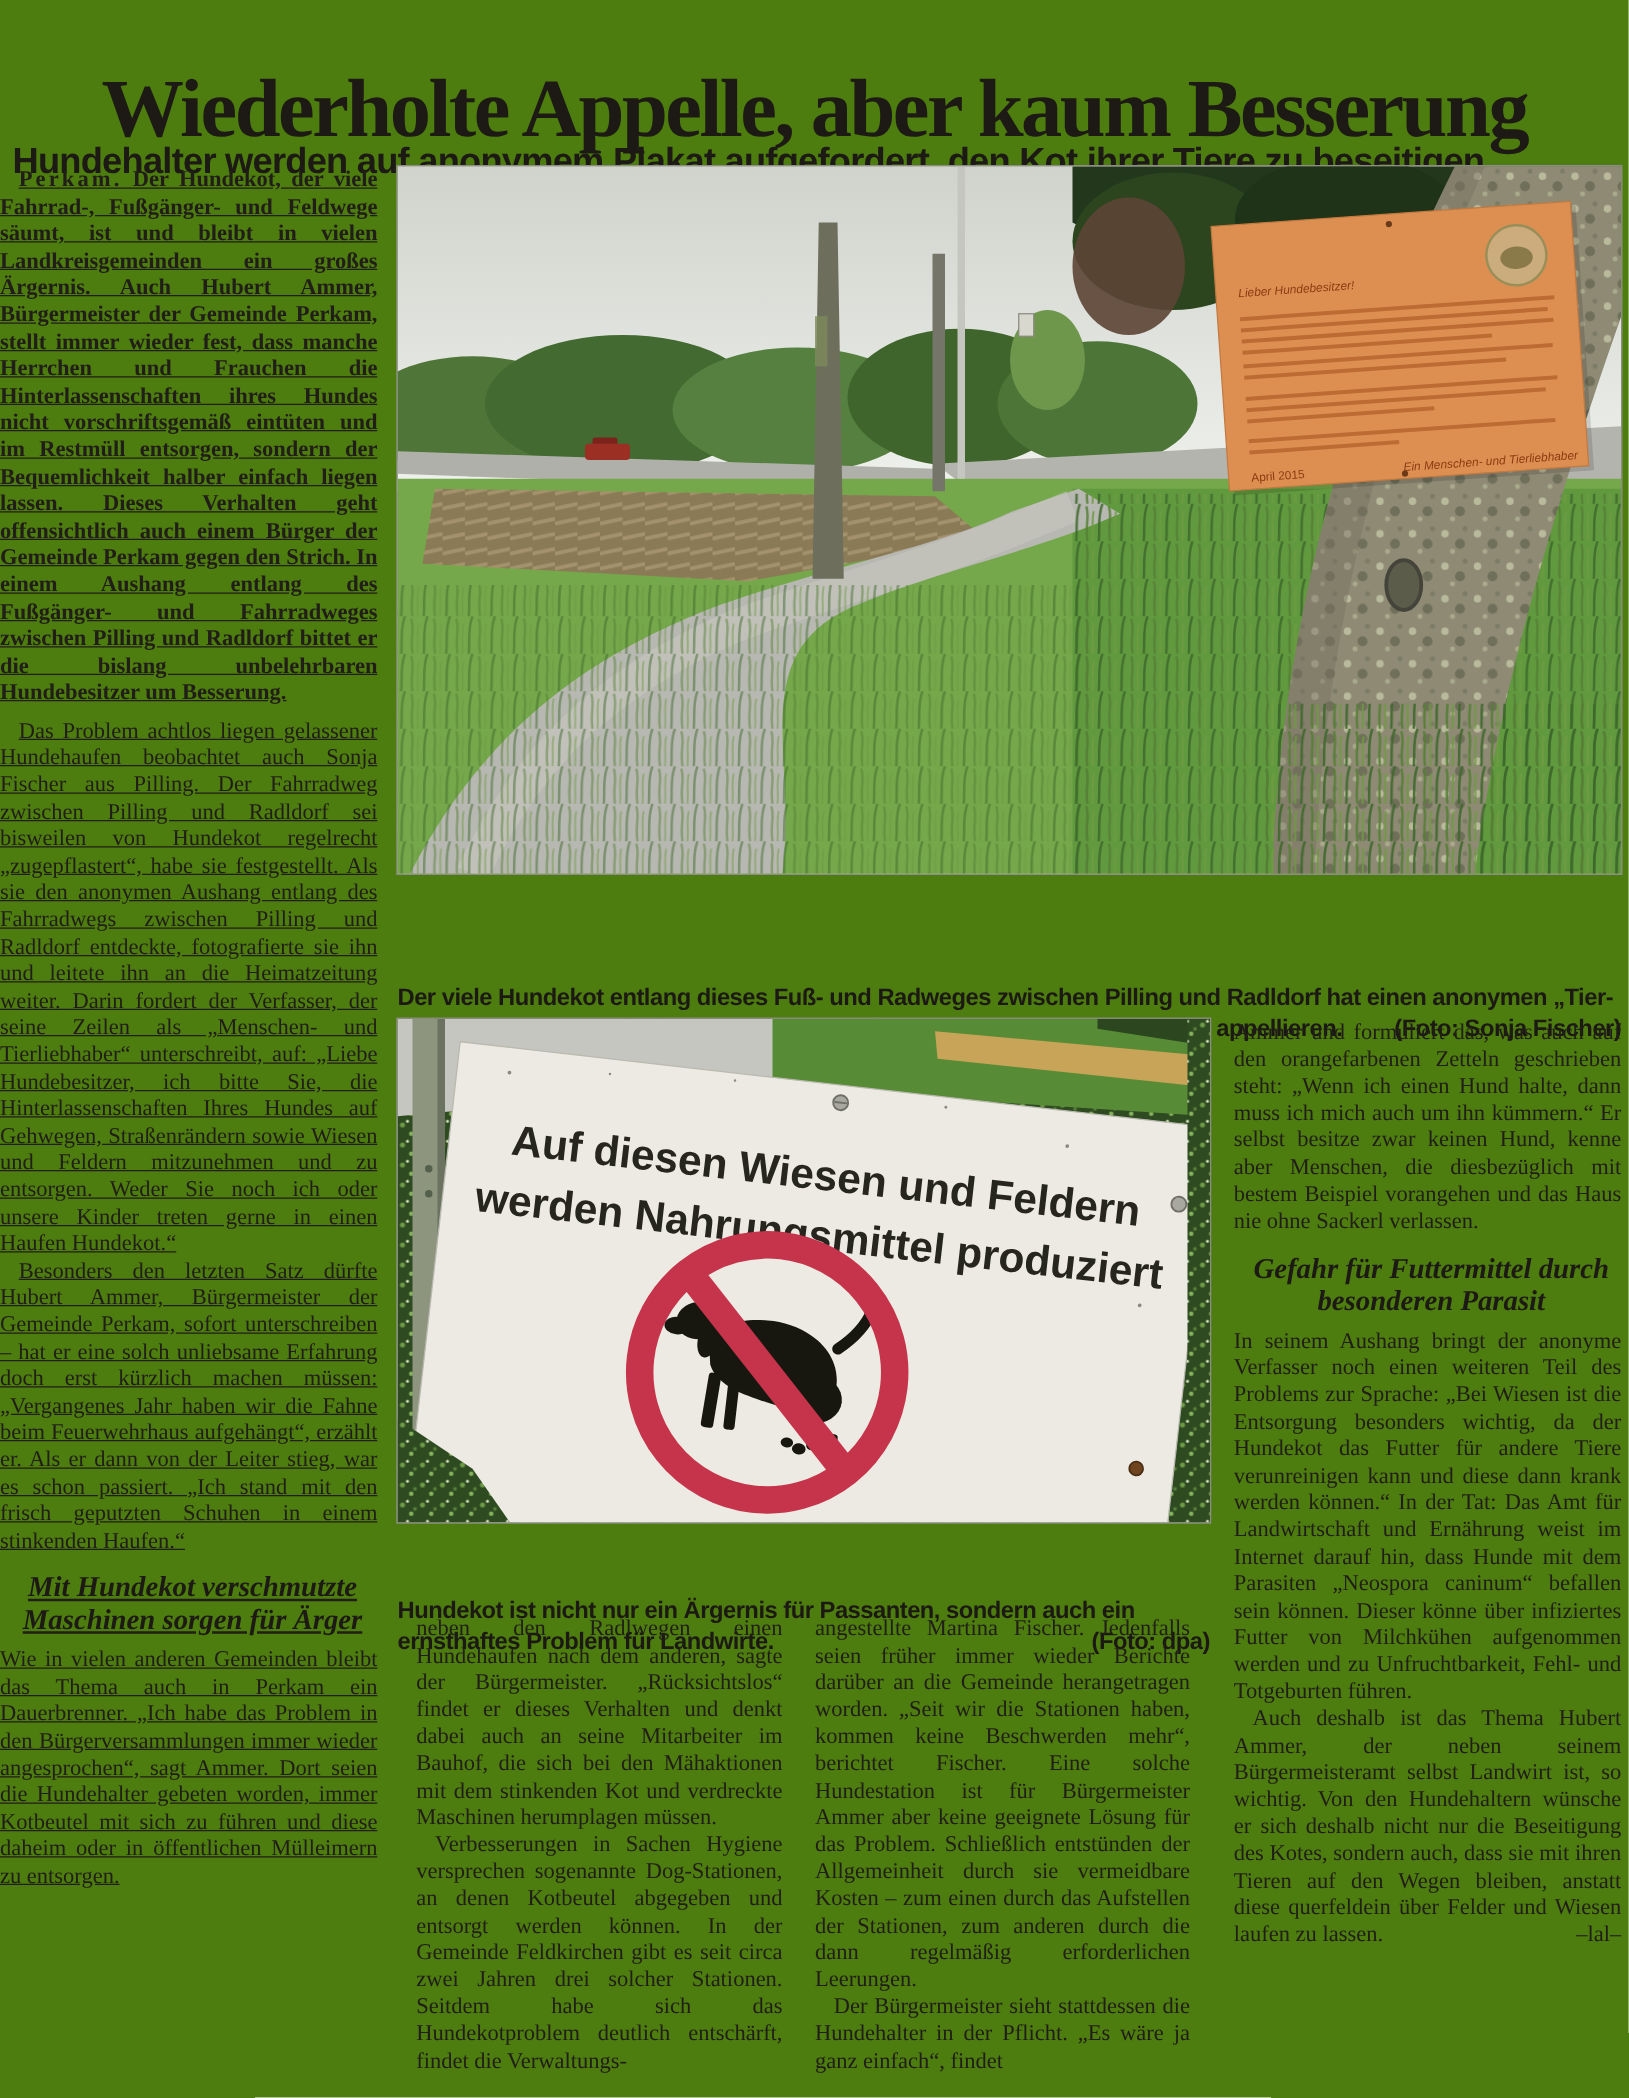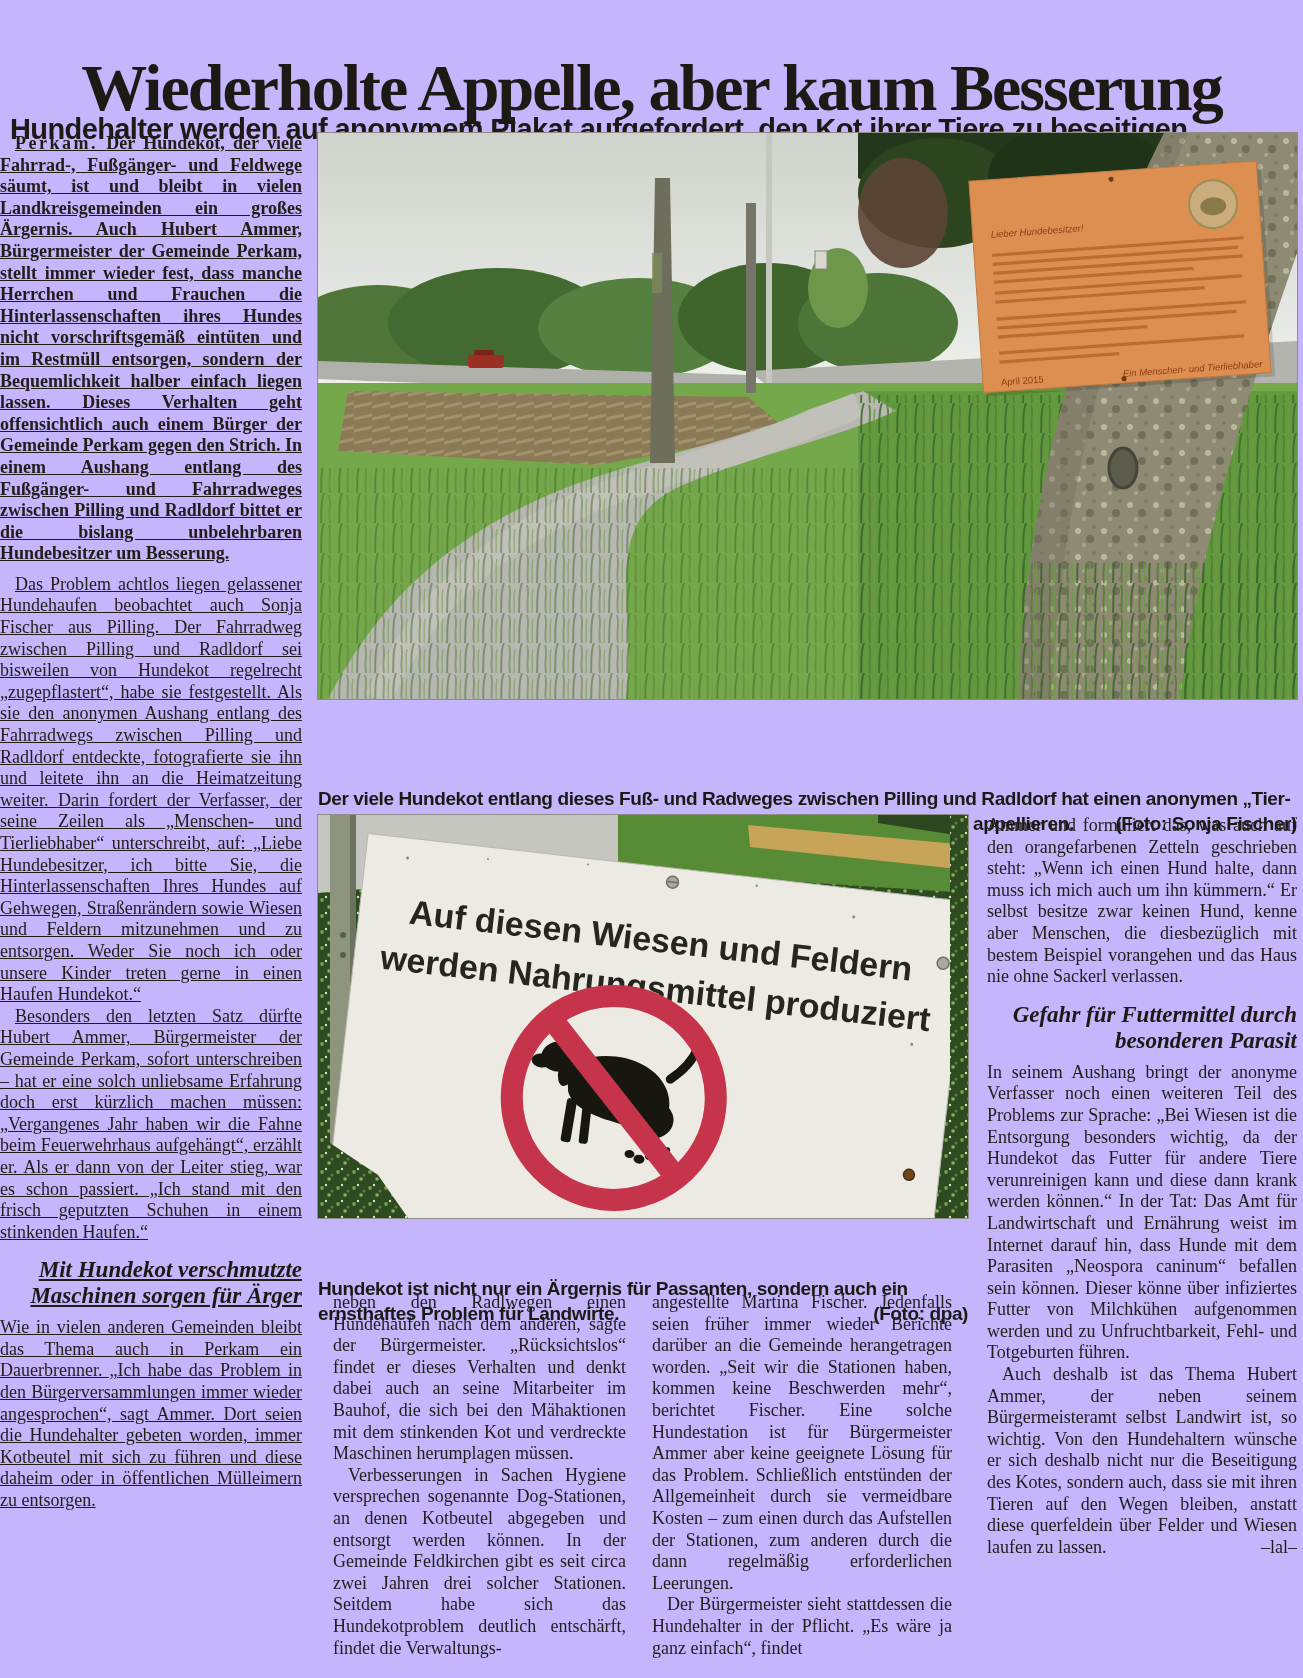--- a/index.html
+++ b/index.html
@@ -1,37 +1,37 @@
 <!DOCTYPE html>
 <html lang="de"><head>
 <meta charset="utf-8">
 <style>
   html,body{margin:0;padding:0;background:#ffffff;}
-  #page{position:relative;width:1303px;height:1678px;background:#c4b5fd;overflow:hidden;
+  #page{position:relative;width:1303px;height:1678px;background:#4d7c0f;overflow:hidden;
         font-family:"Liberation Serif", serif;color:#211d18;}
   
   #headline{position:absolute;left:0;top:6px;width:1303px;text-align:center;
             font-size:66px;line-height:76px;font-weight:700;letter-spacing:-2px;color:#1d1914;}
   #subhead{position:absolute;left:10px;top:88px;width:1287px;
            font-family:"Liberation Sans", sans-serif;font-size:29px;line-height:34px;
            font-weight:700;letter-spacing:-0.6px;color:#1d1914;}
   
   .col{position:absolute;overflow:hidden;font-size:18px;line-height:21.6px;
        text-align:justify;hyphens:auto;-webkit-hyphens:auto;}
   .col p{margin:0;text-indent:15px;}
   .col p.cont{text-indent:0;}
   .col p.gap{margin-top:9px;}
   #col1{left:0;top:133px;width:302px;height:1545px;text-decoration:underline;}
   #col2{left:333px;top:1292px;width:293px;height:386px;}
   #col3{left:652px;top:1292px;width:300px;height:386px;}
   #col4{left:987px;top:815px;width:310px;height:863px;}
   .lead{font-weight:700;}
   .dateline{font-weight:700;letter-spacing:2.5px;}
   .col h3{font-size:23px;line-height:26px;font-style:italic;font-weight:700;
-          text-align:right;margin:14px 0 8px 6px;text-indent:0;color:#1d1914;}
+          text-align:center;margin:14px 0 8px 6px;text-indent:0;color:#1d1914;}
   .signoff-wrap{position:relative;}
   .signoff{position:absolute;right:0;bottom:0;}
   
   .photo{position:absolute;outline:1px solid #8d8d85;background:#cfd3cc;}
   #photo1{left:318px;top:133px;width:979px;height:566px;}
   #photo2{left:318px;top:815px;width:650px;height:403px;}
   .photo svg{display:block;}
   
   .caption{position:absolute;font-family:"Liberation Sans", sans-serif;font-weight:700;
            font-size:19px;line-height:25px;letter-spacing:-0.4px;color:#1c1914;}

